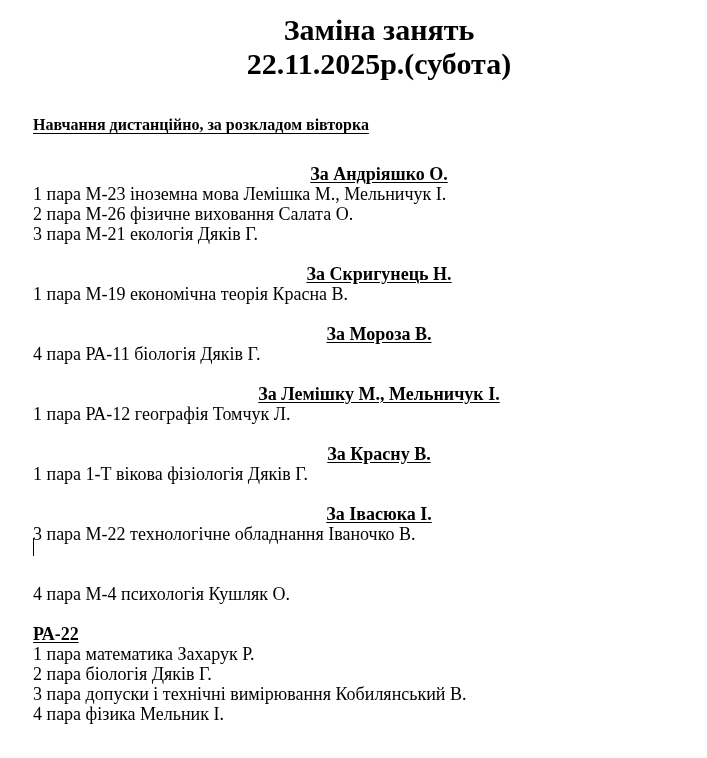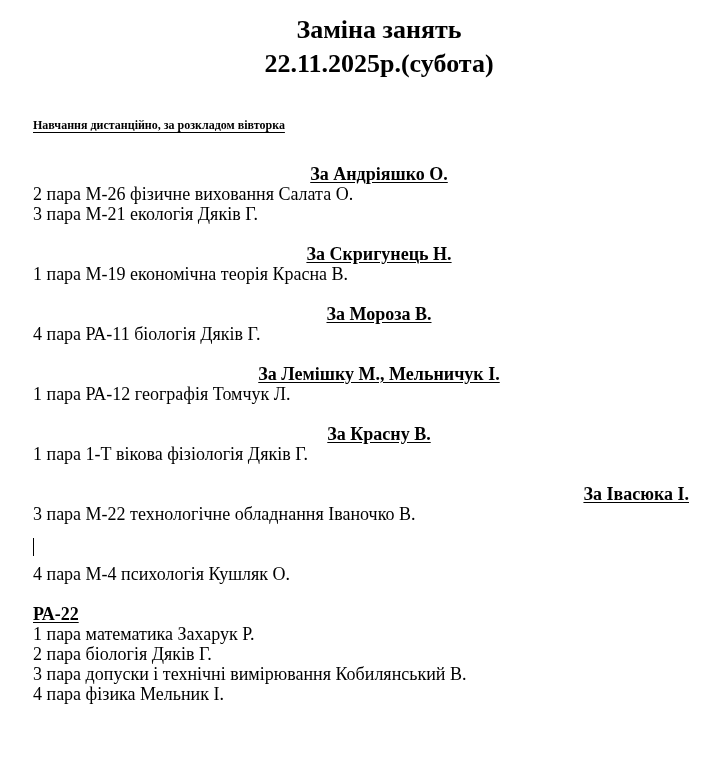--- a/index.html
+++ b/index.html
@@ -17,33 +17,33 @@
     }
     .page {
       position: absolute;
       left: 33px;
       top: 0;
       width: 656px;
     }
     .title {
       text-align: center;
       font-weight: bold;
-      font-size: 26px;
+      font-size: 30px;
       line-height: 32px;
       margin: 0;
       padding-left: 36px;
     }
     .title-1 { position: absolute; top: 14px; left: 0; right: 0; }
     .title-2 { position: absolute; top: 48px; left: 0; right: 0; }
     .section-heading {
       position: absolute;
       top: 112px;
       left: 0;
       font-weight: bold;
-      font-size: 12px;
+      font-size: 16px;
       line-height: 26px;
       text-decoration: underline;
       text-underline-offset: 3px;
       margin: 0;
     }
     .content {
       position: absolute;
       left: 0;
       width: 656px;
       font-size: 18px;
@@ -90,20 +90,21 @@
   <h1 class="title title-1">Заміна занять</h1>
   <h1 class="title title-2">22.11.2025р.(субота)</h1>
 
   <h2 class="section-heading">Навчання дистанційно, за розкладом вівторка</h2>
 
   <div class="content" style="top:164px;">
 
     <div class="centered-wrap">
       <div class="sub-heading" style="padding-left:36px;">За Андріяшко О.</div>
     </div>
+    <div class="line">1 пара М-23 іноземна мова Лемішка М., Мельничук І.</div>
     <div class="line">2 пара М-26 фізичне виховання Салата О.</div>
     <div class="line">3 пара М-21 екологія Дяків Г.</div>
     <div class="blank"></div>
 
     <div class="centered-wrap">
       <div class="sub-heading" style="padding-left:36px;">За Скригунець Н.</div>
     </div>
     <div class="line">1 пара М-19 економічна теорія Красна В.</div>
     <div class="blank"></div>
 
@@ -119,21 +120,21 @@
     <div class="line">1 пара РА-12 географія Томчук Л.</div>
     <div class="blank"></div>
 
     <div class="centered-wrap">
       <div class="sub-heading" style="padding-left:36px;">За Красну В.</div>
     </div>
     <div class="line">1 пара 1-Т вікова фізіологія Дяків Г.</div>
     <div class="blank"></div>
 
     <div class="centered-wrap">
-      <div class="sub-heading" style="padding-left:36px;text-align:right;">За Івасюка І.</div>
+      <div class="sub-heading" style="padding-left:36px;">За Івасюка І.</div>
     </div>
     <div class="line">3 пара М-22 технологічне обладнання Іваночко В.</div>
     <div class="blank"></div>
     <div class="blank"></div>
     <div class="line">4 пара М-4 психологія Кушляк О.</div>
     <div class="blank"></div>
 
     <div class="group-label">РА-22</div>
     <div class="line">1 пара математика Захарук Р.</div>
     <div class="line">2 пара біологія Дяків Г.</div>

